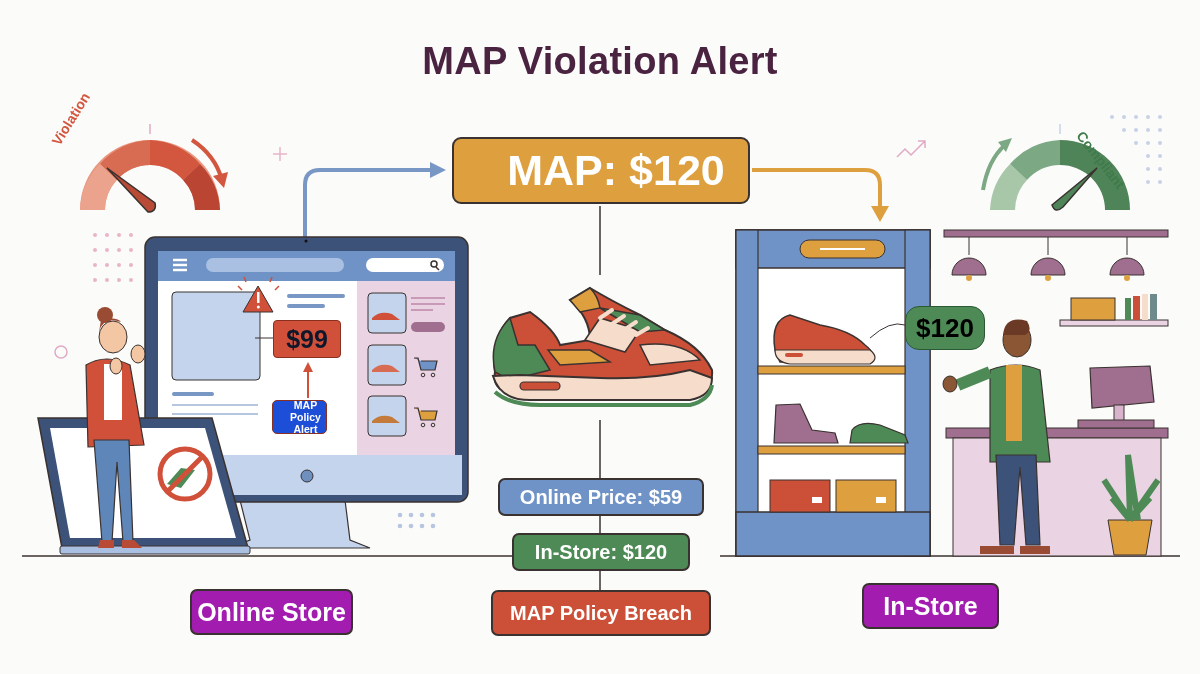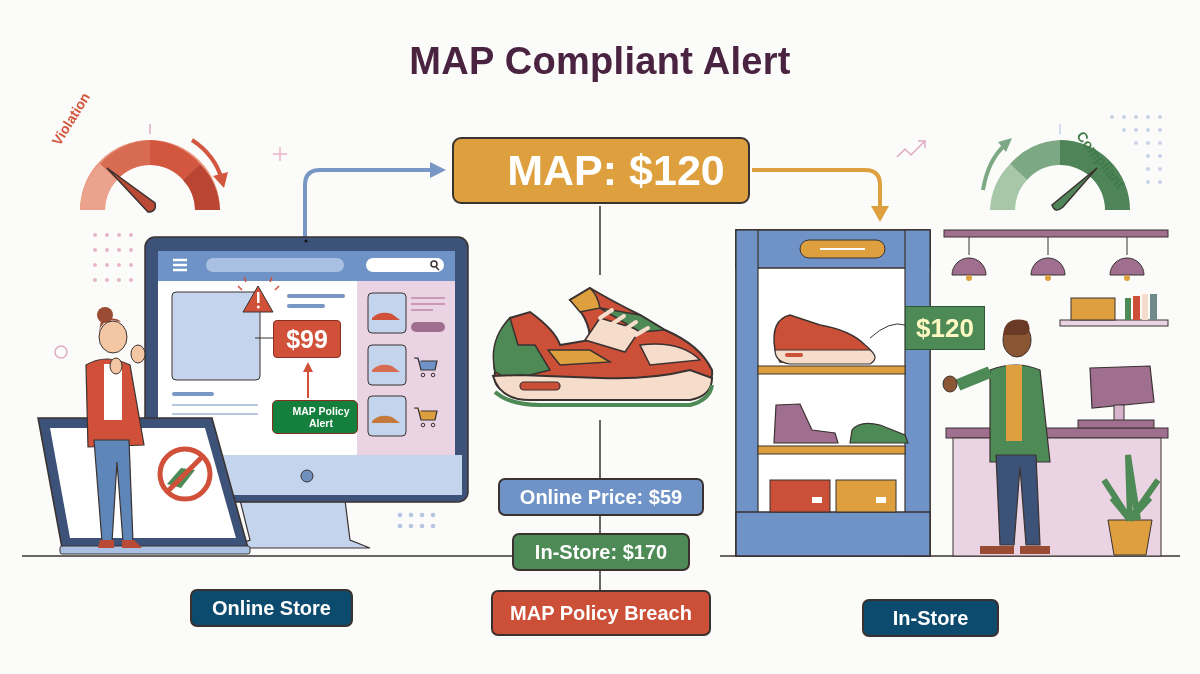--- a/index.html
+++ b/index.html
@@ -5,33 +5,33 @@
   * { box-sizing: border-box; margin: 0; padding: 0; }
   html, body { width: 1200px; height: 674px; overflow: hidden; background: #fbfbfa; }
   body { position: relative; font-family: "Liberation Sans", "DejaVu Sans", sans-serif; }
   .abs { position: absolute; }
   .title { left: 0; top: 40px; width: 1200px; text-align: center; font-size: 38px; font-weight: bold; color: #4a2340; letter-spacing: 0.3px; }
   .map-box { left: 452px; top: 137px; width: 298px; height: 67px; background: #dea03f; border: 2px solid #3a3230; border-radius: 9px; color: #fff; font-weight: bold; font-size: 43px; display: flex; align-items: center; justify-content: center; padding-left: 30px; }
   .pill { border: 2px solid #3a3230; border-radius: 7px; color: #fff; font-weight: bold; display: flex; align-items: center; justify-content: center; }
   .pill-online { left: 498px; top: 478px; width: 206px; height: 38px; background: #6f93c6; font-size: 20px; }
   .pill-instore { left: 512px; top: 533px; width: 178px; height: 38px; background: #4d8a55; font-size: 20px; }
   .pill-breach { left: 491px; top: 590px; width: 220px; height: 46px; background: #cc5038; font-size: 20px; }
-  .pill-purple { background: #0c4a6e; font-size: 20px; height: 38px; }
+  .pill-purple { background: #a21caf; font-size: 25px; height: 46px; }
   .pill-online-store { left: 190px; top: 589px; width: 163px; }
-  .pill-in-store { left: 862px; top: 599px; width: 137px; }
-  .tag99 { left: 273px; top: 320px; width: 68px; height: 38px; background: #d0503a; color:#ffffff; font-weight:bold; font-size: 25px; border-radius: 4px; display:flex; align-items:center; justify-content:center; border:1.5px solid #8a3020;}
-  .tag120 { left: 905px; top: 306px; width: 80px; height: 44px; background: #4d8a55; color:#fef9c3; font-weight:bold; font-size: 26px; border-radius: 0; display:flex; align-items:center; justify-content:center; border:1.5px solid #2c5a34;}
-  .breach-note { left: 272px; top: 400px; width: 86px; height: 34px; background: #15803d; color:#fff; font-weight:bold; font-size: 10.5px; line-height: 12px; border-radius: 5px; text-align:center; display:flex; align-items:center; justify-content:center; border:1.5px solid #8a3020;padding-left:12px;}
+  .pill-in-store { left: 862px; top: 583px; width: 137px; }
+  .tag99 { left: 273px; top: 320px; width: 68px; height: 38px; background: #d0503a; color:#0f172a; font-weight:bold; font-size: 25px; border-radius: 4px; display:flex; align-items:center; justify-content:center; border:1.5px solid #8a3020;}
+  .tag120 { left: 905px; top: 306px; width: 80px; height: 44px; background: #4d8a55; color:#000000; font-weight:bold; font-size: 26px; border-radius: 14px; display:flex; align-items:center; justify-content:center; border:1.5px solid #2c5a34;}
+  .breach-note { left: 272px; top: 400px; width: 55px; height: 34px; background: #1d4ed8; color:#fff; font-weight:bold; font-size: 10.5px; line-height: 12px; border-radius: 5px; text-align:center; display:flex; align-items:center; justify-content:center; border:1.5px solid #8a3020;padding-left:12px;}
   .gauge-label-v { left: 62px; top: 132px; color: #d2573e; font-weight: bold; font-size: 14px; transform: rotate(-58deg); transform-origin: left bottom; }
   .gauge-label-c { left: 1086px; top: 128px; color: #3f7b4a; font-weight: bold; font-size: 14px; transform: rotate(52deg); transform-origin: left top; }
 </style>
 </head>
 <body>
 
-<div class="abs title">MAP Compliant Alert</div>
+<div class="abs title">MAP Violation Alert</div>
 
 <svg class="abs" style="left:0;top:0" width="1200" height="674">
 
   <line x1="22" y1="556" x2="690" y2="556" stroke="#3a3230" stroke-width="1.5"></line>
   <line x1="720" y1="556" x2="1180" y2="556" stroke="#3a3230" stroke-width="1.5"></line>
 
   <g fill="#e8b5c8">
     <circle cx="95" cy="235" r="2"></circle>
       <circle cx="107" cy="235" r="2"></circle>
       <circle cx="119" cy="235" r="2"></circle>
@@ -290,17 +290,17 @@
 <div class="abs map-box">MAP: $120</div>
 
 <div class="abs tag99">$99</div>
 <div class="abs breach-note">
   <span><span>MAP Policy</span><br><span>Alert</span></span>
 </div>
 
 <div class="abs tag120">$120</div>
 
 <div class="abs pill pill-online">Online Price: $59</div>
-<div class="abs pill pill-instore">In-Store: $170</div>
+<div class="abs pill pill-instore">In-Store: $120</div>
 <div class="abs pill pill-breach">MAP Policy Breach</div>
 
 <div class="abs pill pill-purple pill-online-store">Online Store</div>
 <div class="abs pill pill-purple pill-in-store">In-Store</div>
 
 </body></html>

